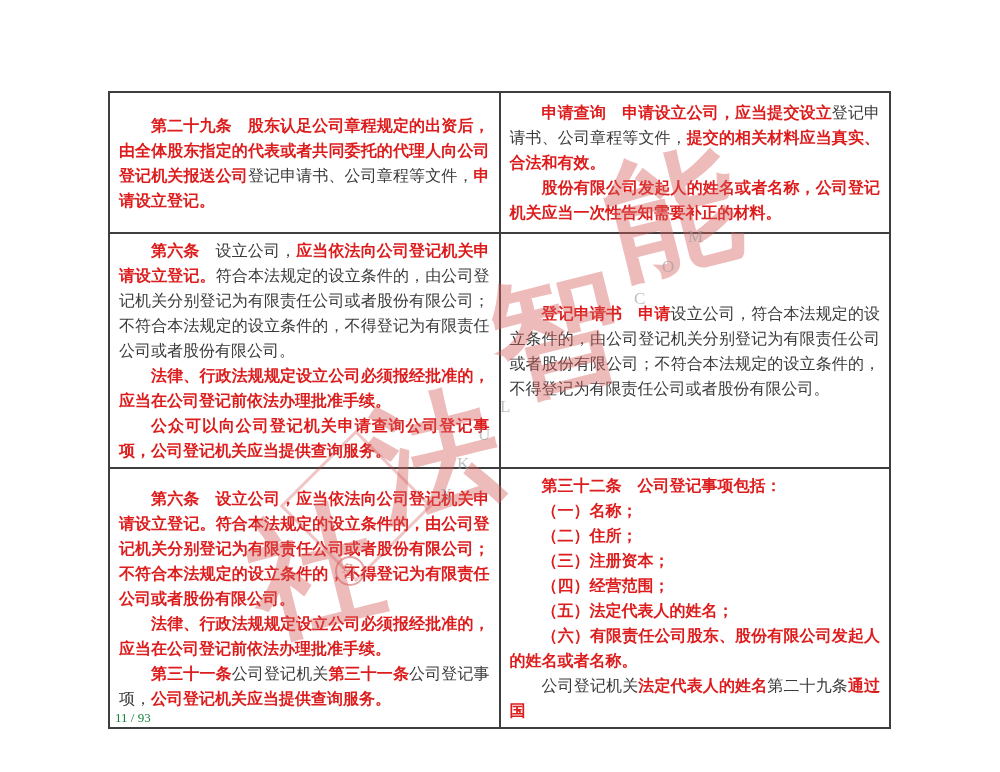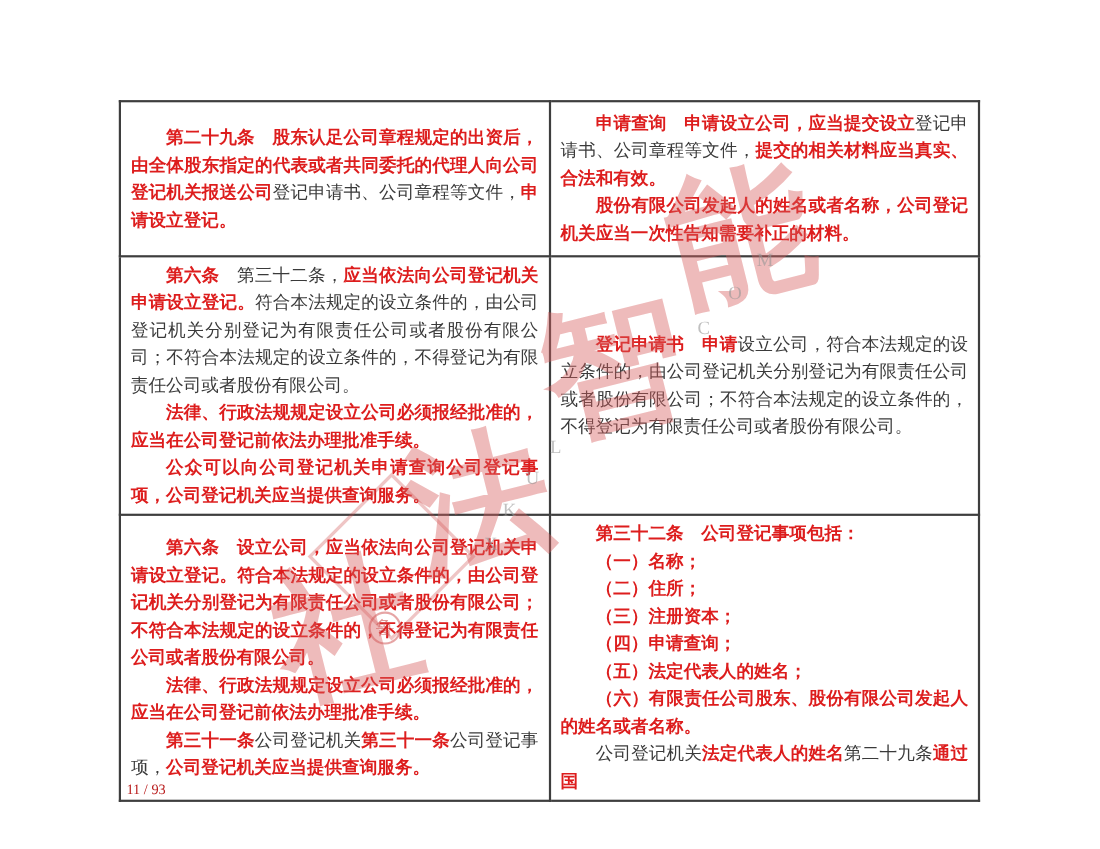--- a/index.html
+++ b/index.html
@@ -21,21 +21,21 @@
   tr.row-1{height:141px}
   tr.row-2{height:221px}
   tr.row-3{height:220px}
 
   p.para{margin:0;text-indent:2em;font-size:16px;line-height:25px;text-align:justify;}
   .seg-red{color:#dd1d1d;font-weight:bold;font-family:"Liberation Sans",sans-serif;}
   .seg-plain{color:#3a3a3a;font-weight:normal;font-family:"Liberation Serif",serif;}
 
   
   .page-num{
-    position:absolute;left:115px;top:710px;font-size:13px;color:#b91c1c;
+    position:absolute;left:115px;top:710px;font-size:13px;color:#15803d;
     font-family:"Liberation Serif",serif;z-index:1;
   }
 
   
   .watermark{position:absolute;left:0;top:0;width:1000px;height:772px;pointer-events:none;z-index:2;}
   .wm-char{
     position:absolute;color:rgba(214,92,92,0.42);font-weight:bold;
     font-family:"DejaVu Serif",serif;transform:rotate(-14deg);line-height:1;
   }
   .wm-letter{
@@ -64,40 +64,40 @@
         <td>
             <p class="para"><span class="seg-red">第二十九条　股东认足公司章程规定的出资后，由全体股东指定的代表或者共同委托的代理人向公司登记机关报送公司</span><span class="seg-plain">登记申请书、公司章程等文件，</span><span class="seg-red">申请设立登记。</span></p>
           </td>
         <td>
             <p class="para"><span class="seg-red">申请查询　申请设立公司，应当提交设立</span><span class="seg-plain">登记申请书、公司章程等文件，</span><span class="seg-red">提交的相关材料应当真实、合法和有效。</span></p>
             <p class="para"><span class="seg-red">股份有限公司发起人的姓名或者名称，公司登记机关应当一次性告知需要补正的材料。</span></p>
           </td>
       </tr>
       <tr class="row-2">
         <td>
-            <p class="para"><span class="seg-red">第六条</span><span class="seg-plain">　第三十二条，</span><span class="seg-red">应当依法向公司登记机关申请设立登记。</span><span class="seg-plain">符合本法规定的设立条件的，由公司登记机关分别登记为有限责任公司或者股份有限公司；不符合本法规定的设立条件的，不得登记为有限责任公司或者股份有限公司。</span></p>
+            <p class="para"><span class="seg-red">第六条</span><span class="seg-plain">　设立公司，</span><span class="seg-red">应当依法向公司登记机关申请设立登记。</span><span class="seg-plain">符合本法规定的设立条件的，由公司登记机关分别登记为有限责任公司或者股份有限公司；不符合本法规定的设立条件的，不得登记为有限责任公司或者股份有限公司。</span></p>
             <p class="para"><span class="seg-red">法律、行政法规规定设立公司必须报经批准的，应当在公司登记前依法办理批准手续。</span></p>
             <p class="para"><span class="seg-red">公众可以向公司登记机关申请查询公司登记事项，公司登记机关应当提供查询服务。</span></p>
           </td>
         <td>
             <p class="para"><span class="seg-red">登记申请书　申请</span><span class="seg-plain">设立公司，符合本法规定的设立条件的，由公司登记机关分别登记为有限责任公司或者股份有限公司；不符合本法规定的设立条件的，不得登记为有限责任公司或者股份有限公司。</span></p>
           </td>
       </tr>
       <tr class="row-3">
         <td>
             <p class="para"><span class="seg-red">第六条　设立公司，应当依法向公司登记机关申请设立登记。符合本法规定的设立条件的，由公司登记机关分别登记为有限责任公司或者股份有限公司；不符合本法规定的设立条件的，不得登记为有限责任公司或者股份有限公司。</span></p>
             <p class="para"><span class="seg-red">法律、行政法规规定设立公司必须报经批准的，应当在公司登记前依法办理批准手续。</span></p>
             <p class="para"><span class="seg-red">第三十一条</span><span class="seg-plain">公司登记机关</span><span class="seg-red">第三十一条</span><span class="seg-plain">公司登记事项，</span><span class="seg-red">公司登记机关应当提供查询服务。</span></p>
           </td>
         <td>
             <p class="para"><span class="seg-red">第三十二条　公司登记事项包括：</span></p>
             <p class="para"><span class="seg-red">（一）名称；</span></p>
             <p class="para"><span class="seg-red">（二）住所；</span></p>
             <p class="para"><span class="seg-red">（三）注册资本；</span></p>
-            <p class="para"><span class="seg-red">（四）申请查询；</span></p>
+            <p class="para"><span class="seg-red">（四）经营范围；</span></p>
             <p class="para"><span class="seg-red">（五）法定代表人的姓名；</span></p>
             <p class="para"><span class="seg-red">（六）有限责任公司股东、股份有限公司发起人的姓名或者名称。</span></p>
             <p class="para"><span class="seg-plain">公司登记机关</span><span class="seg-red">法定代表人的姓名</span><span class="seg-plain">第二十九条</span><span class="seg-red">通过国</span></p>
           </td>
       </tr>
     </tbody>
   </table>
 
   <div class="watermark">
     <div class="wm-seal"></div>

